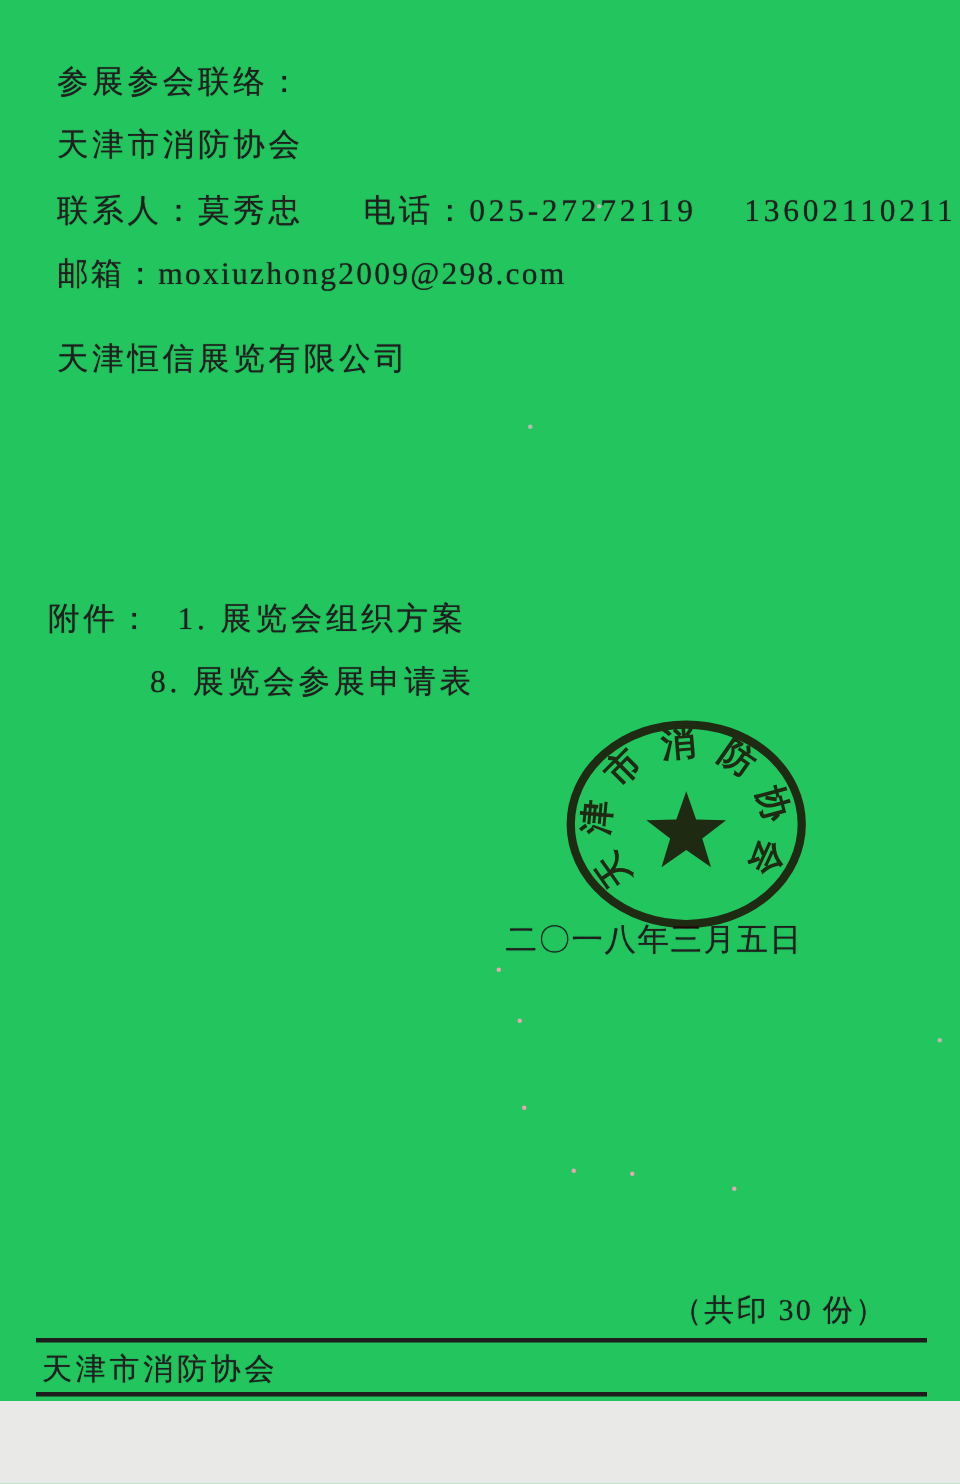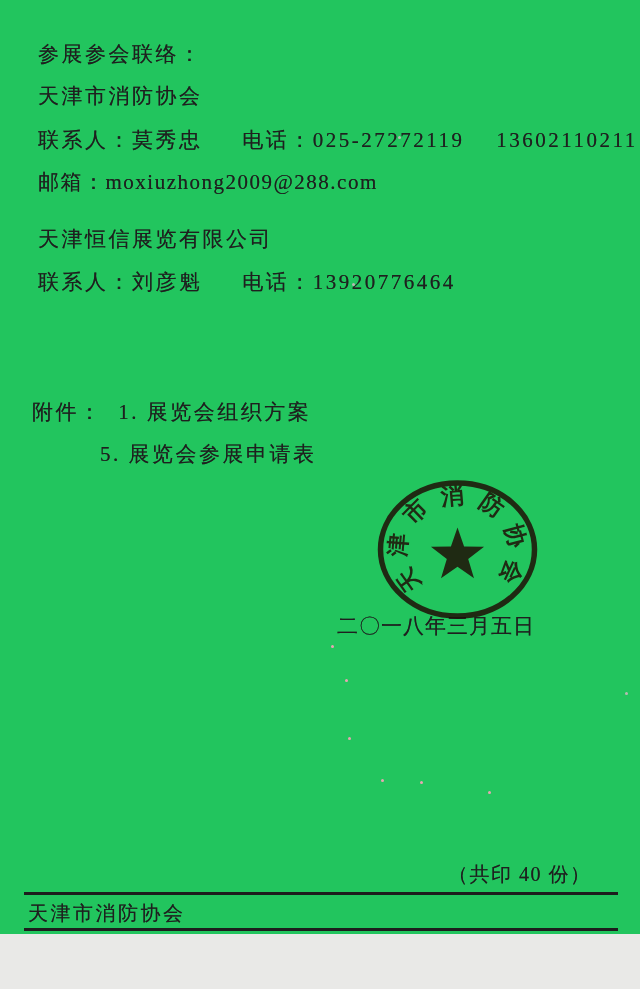--- a/index.html
+++ b/index.html
@@ -61,49 +61,45 @@
 <div class="page">
 
   <div class="line" style="left:38px;top:44px;">参展参会联络：</div>
 
   <div class="line" style="left:38px;top:86px;">天津市消防协会</div>
   <div class="line" style="left:38px;top:130px;">
     <span class="seg">联系人：莫秀忠</span>
     <span class="seg gap-lg">电话：025-27272119</span>
     <span class="seg gap-md">13602110211</span>
   </div>
-  <div class="line" style="left:38px;top:172px;letter-spacing:1.5px;">邮箱：moxiuzhong2009@288.com</div>
+  <div class="line" style="left:38px;top:172px;letter-spacing:1.5px;">邮箱：moxiuzhong2009@298.com</div>
 
   <div class="line" style="left:38px;top:229px;">天津恒信展览有限公司</div>
-  <div class="line" style="left:38px;top:272px;">
-    <span class="seg">联系人：刘彦魁</span>
-    <span class="seg gap-lg">电话：13920776464</span>
-  </div>
 
   <div class="line" style="left:32px;top:402px;">
     <span class="seg">附件：</span>
     <span class="seg gap-sm">1. 展览会组织方案</span>
   </div>
-  <div class="line" style="left:100px;top:444px;">5. 展览会参展申请表</div>
+  <div class="line" style="left:100px;top:444px;">8. 展览会参展申请表</div>
 
   <div class="line" style="left:337px;top:616px;letter-spacing:1px;">二〇一八年三月五日</div>
 
   <svg class="seal-svg" viewBox="0 0 190 184">
     <ellipse cx="94.5" cy="91.5" rx="77" ry="66.5" fill="none" stroke-width="5.5" stroke="#e32520"></ellipse>
     <polygon transform="translate(94.5,97.5)" points="0,-28 6.6,-9.1 26.6,-8.7 10.7,3.5 16.5,22.7 0,11.2 -16.5,22.7 -10.7,3.5 -26.6,-8.7 -6.6,-9.1" fill="#e32520"></polygon>
     <text x="0" y="8" text-anchor="middle" font-size="23" transform="translate(45.4,122.5) rotate(-125)" fill="#e32520">天</text>
     <text x="0" y="8" text-anchor="middle" font-size="23" transform="translate(34.7,86.8) rotate(-85)" fill="#e32520">津</text>
     <text x="0" y="8" text-anchor="middle" font-size="23" transform="translate(52.1,53.3) rotate(-45)" fill="#e32520">市</text>
     <text x="0" y="8" text-anchor="middle" font-size="23" transform="translate(89.3,37.7) rotate(-5)" fill="#e32520">消</text>
     <text x="0" y="8" text-anchor="middle" font-size="23" transform="translate(128.9,47.3) rotate(35)" fill="#e32520">防</text>
     <text x="0" y="8" text-anchor="middle" font-size="23" transform="translate(152.5,77.5) rotate(75)" fill="#e32520">协</text>
     <text x="0" y="8" text-anchor="middle" font-size="23" transform="translate(148.9,114.3) rotate(115)" fill="#e32520">会</text>
   </svg>
 
-  <div class="footer-text" style="left:448px;top:864px;letter-spacing:1.5px;">（共印 40 份）</div>
+  <div class="footer-text" style="left:448px;top:864px;letter-spacing:1.5px;">（共印 30 份）</div>
 
   <div class="rule" style="top:892px;"></div>
   <div class="footer-text" style="left:28px;top:903px;">天津市消防协会</div>
   <div class="rule" style="top:928px;"></div>
 
   <div class="speck speck-gray" style="left:398px;top:136px;"></div>
   <div class="speck speck-gray" style="left:352px;top:283px;"></div>
   <div class="speck speck-gray" style="left:625px;top:692px;"></div>
   <div class="speck speck-pink" style="left:331px;top:645px;"></div>
   <div class="speck speck-pink" style="left:345px;top:679px;"></div>

